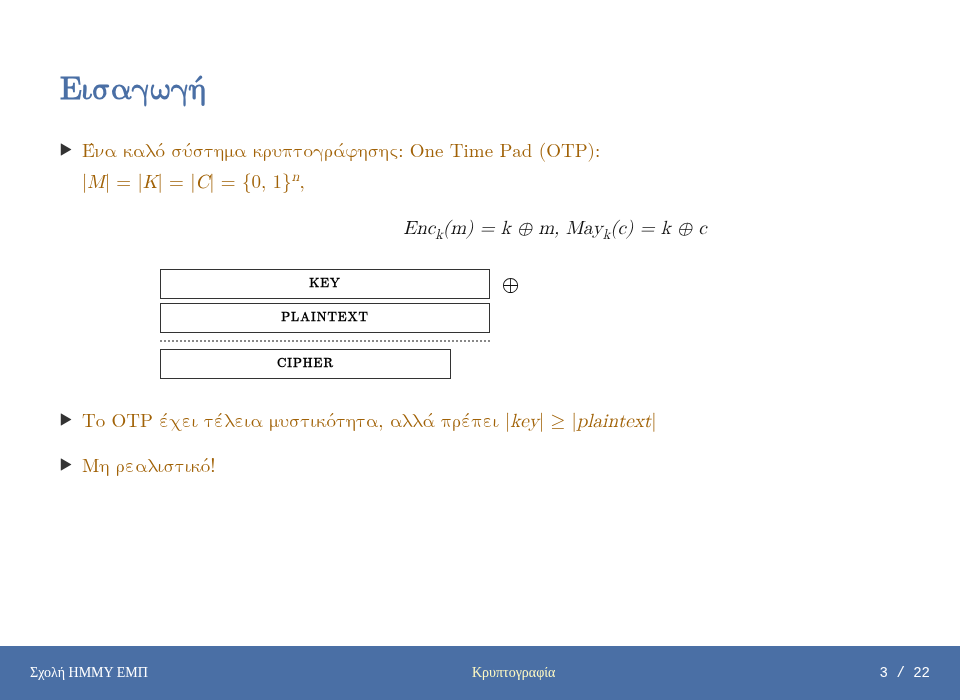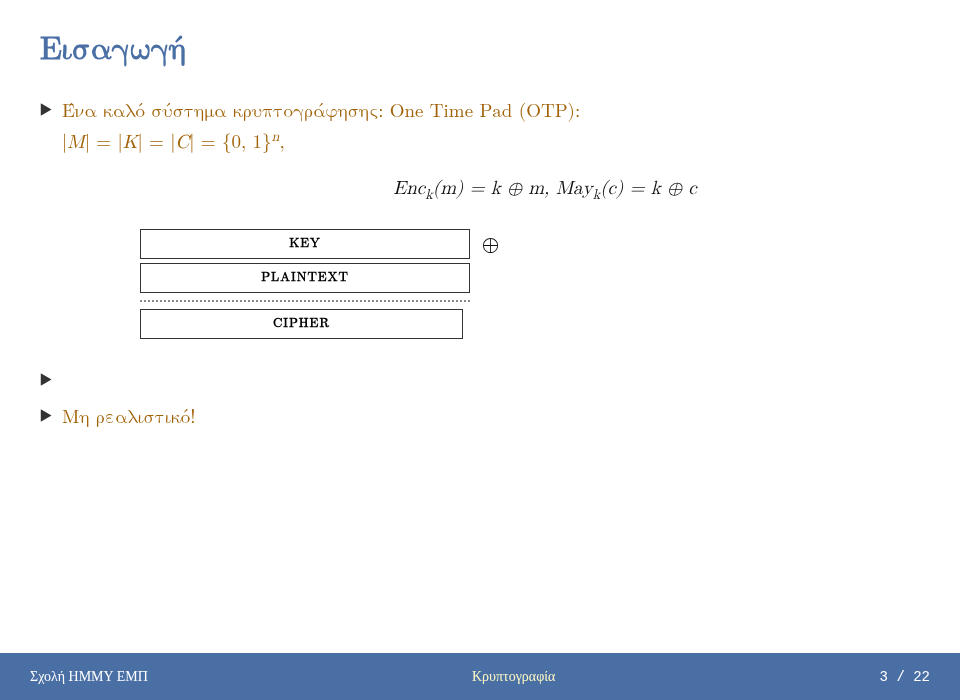--- a/index.html
+++ b/index.html
@@ -7,22 +7,23 @@
     body {
       width: 960px;
       height: 700px;
       background: #ffffff;
       font-family: 'Computer Modern', 'Latin Modern Math', Georgia, 'Times New Roman', serif;
       position: relative;
       overflow: hidden;
     }
 
     .slide-content {
-      padding: 30px 60px 80px 40px;
+      padding: 30px 60px 80px 60px;
       height: 640px;
+      margin-top: 40px;
     }
 
     .title {
       color: #4a6fa5;
       font-size: 32px;
       font-weight: bold;
       margin-bottom: 30px;
       font-style: normal;
     }
 
@@ -97,29 +98,29 @@
       margin: 3px 0;
     }
 
     .cipher-box {
       border: 1.5px solid #333;
       text-align: center;
       padding: 6px 0;
       font-size: 13px;
       font-weight: bold;
       letter-spacing: 1px;
-      width: 323px;
+      width: 291px;
     }
 
     .footer {
       position: absolute;
       bottom: 0;
       left: 0;
       right: 0;
-      height: 47px;
+      height: 54px;
       background: #4a6fa5;
       display: flex;
       align-items: center;
       justify-content: space-between;
       padding: 0 30px;
     }
 
     .footer-text {
       color: #ffffff;
       font-size: 14px;
@@ -187,20 +188,23 @@
 
     <div class="diagram-row">
       <div class="cipher-box">
         <span>CIPHER</span>
       </div>
     </div>
   </div>
 
   <div class="bullet-item">
     <span class="bullet-arrow">▶</span>
+    <div class="bullet-text">
+      Το OTP έχει τέλεια μυστικότητα, αλλά πρέπει |<span class="math-italic">key</span>| ≥ |<span class="math-italic">plaintext</span>|
+    </div>
   </div>
 
   <div class="bullet-item" style="margin-top:8px;">
     <span class="bullet-arrow">▶</span>
     <div class="bullet-text">Μη ρεαλιστικό!</div>
   </div>
 
 </div>
 
 <div class="footer">

